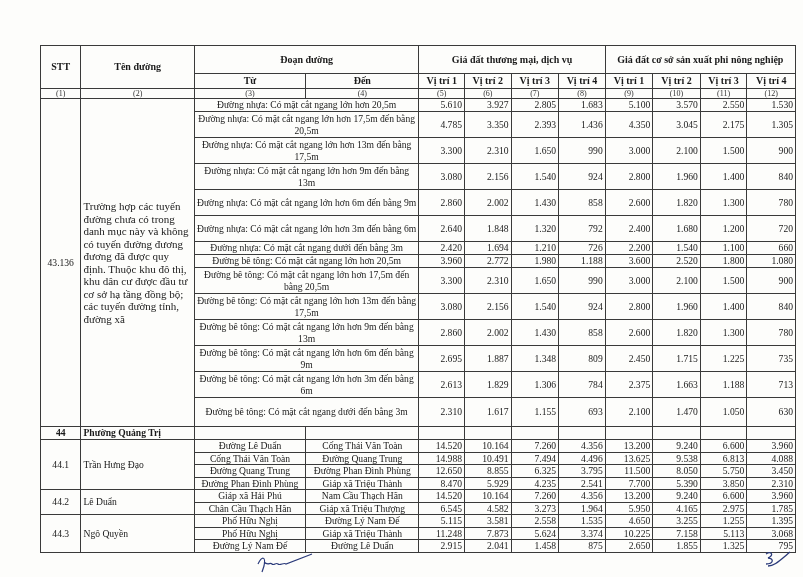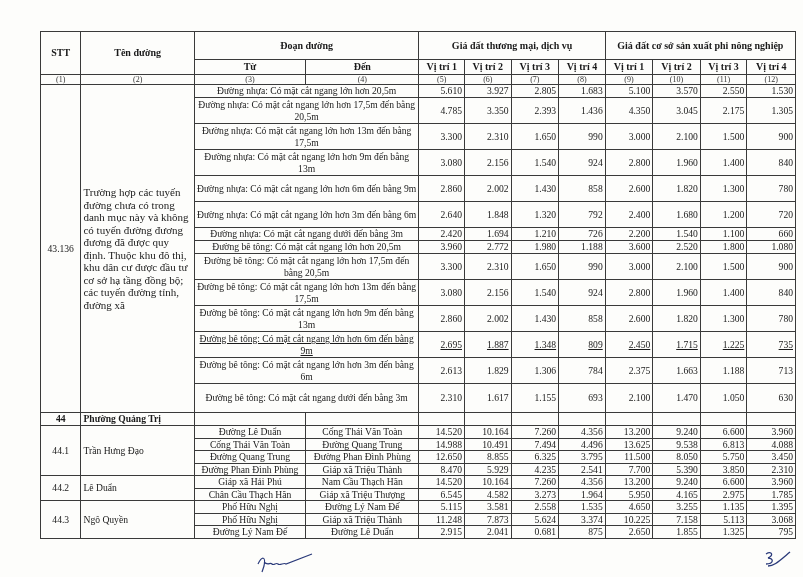--- a/index.html
+++ b/index.html
@@ -1,18 +1,18 @@
 <!DOCTYPE html>
 <html><head>
 <meta charset="utf-8">
 <style>
   html, body { margin:0; padding:0; background:#fdfdfb; }
   body { width:803px; height:577px; position:relative; overflow:hidden;
          font-family:"Liberation Serif","DejaVu Serif",serif; color:#1a1a1a; }
-  table { position:absolute; left:40px; top:31px; border-collapse:collapse;
+  table { position:absolute; left:40px; top:45px; border-collapse:collapse;
           table-layout:fixed; width:756px; font-size:9.6px; }
   td, th { border:1px solid #3a3a3a; padding:0 2px; line-height:11.5px; vertical-align:middle; }
   th { font-weight:bold; font-size:10px; text-align:center; }
   .numrow td { font-size:8px; text-align:center; color:#333; line-height:9px; }
   .c { text-align:center; }
   .r { text-align:right; }
   .l { text-align:left; }
   .b { font-weight:bold; }
   .desc { line-height:12.5px; padding-left:2px; font-size:11px; }
   .sig { position:absolute; font-family:"DejaVu Serif",serif; color:#2a3a7a; }
@@ -187,21 +187,21 @@
         <td class="c" colspan="2">Đường bê tông: Có mặt cắt ngang lớn hơn 9m đến bằng 13m</td>
         <td class="r">2.860</td>
         <td class="r">2.002</td>
         <td class="r">1.430</td>
         <td class="r">858</td>
         <td class="r">2.600</td>
         <td class="r">1.820</td>
         <td class="r">1.300</td>
         <td class="r">780</td>
       </tr>
-      <tr style="height: 26px; text-decoration: underline;">
+      <tr style="height: 26px;">
         <td class="c" colspan="2">Đường bê tông: Có mặt cắt ngang lớn hơn 6m đến bằng 9m</td>
         <td class="r">2.695</td>
         <td class="r">1.887</td>
         <td class="r">1.348</td>
         <td class="r">809</td>
         <td class="r">2.450</td>
         <td class="r">1.715</td>
         <td class="r">1.225</td>
         <td class="r">735</td>
       </tr>
@@ -321,41 +321,41 @@
         <td class="c" rowspan="3">44.3</td>
         <td class="l" rowspan="3">Ngô Quyền</td>
         <td class="c">Phố Hữu Nghị</td>
         <td class="c">Đường Lý Nam Đế</td>
         <td class="r">5.115</td>
         <td class="r">3.581</td>
         <td class="r">2.558</td>
         <td class="r">1.535</td>
         <td class="r">4.650</td>
         <td class="r">3.255</td>
-        <td class="r">1.135</td>
+        <td class="r">1.255</td>
         <td class="r">1.395</td>
       </tr>
       <tr style="height: 11.5px;">
         <td class="c">Phố Hữu Nghị</td>
         <td class="c">Giáp xã Triệu Thành</td>
         <td class="r">11.248</td>
         <td class="r">7.873</td>
         <td class="r">5.624</td>
         <td class="r">3.374</td>
         <td class="r">10.225</td>
         <td class="r">7.158</td>
         <td class="r">5.113</td>
         <td class="r">3.068</td>
       </tr>
       <tr style="height: 11.5px;">
         <td class="c">Đường Lý Nam Đế</td>
         <td class="c">Đường Lê Duẩn</td>
         <td class="r">2.915</td>
         <td class="r">2.041</td>
-        <td class="r">0.681</td>
+        <td class="r">1.458</td>
         <td class="r">875</td>
         <td class="r">2.650</td>
         <td class="r">1.855</td>
         <td class="r">1.325</td>
         <td class="r">795</td>
       </tr>
     </tbody>
 </table>
 
 <div class="sig" style="left:256px;top:552px;font-size:18px;">

